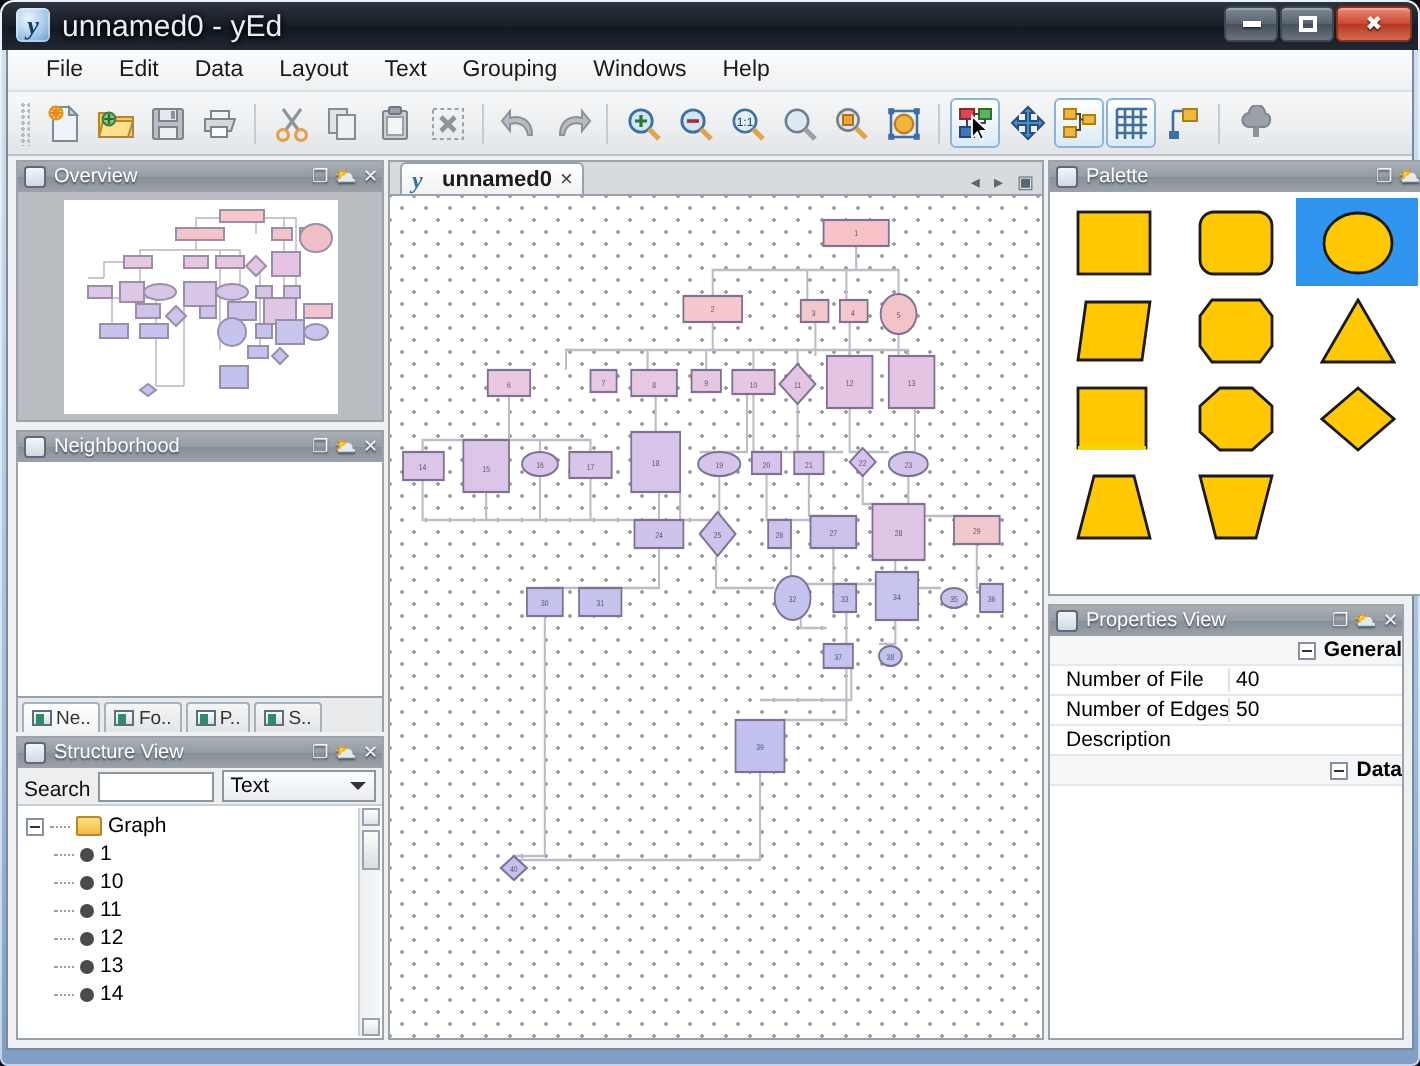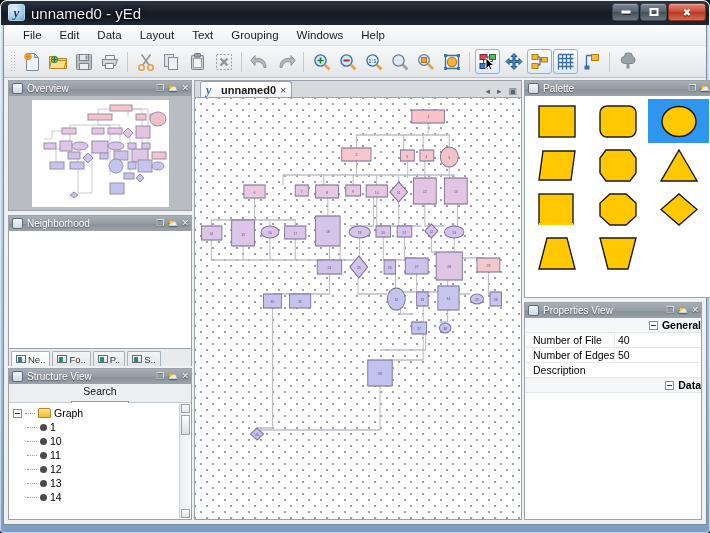--- a/index.html
+++ b/index.html
@@ -99,22 +99,22 @@
     background:#e8eaec; border-left:1px solid #9aa3ab; border-right:1px solid #9aa3ab; }
   .ltab{ height:15px; display:flex; align-items:center; gap:2px; padding:0 4px;
     border:1px solid #a9b1b8; border-bottom:none; border-radius:2px 2px 0 0; font-size:9.5px;
     background:linear-gradient(180deg,#f4f5f6,#e2e5e8); color:#333; }
   .ltab.active{ background:linear-gradient(180deg,#ffffff,#f1f3f5); }
   .ltab .ticon{ width:10px; height:8px; background:linear-gradient(180deg,#fafcfe,#d4dee8);
     border:1px solid #5e6e7e; position:relative; flex:none; }
   .ltab .ticon::after{ content:''; position:absolute; left:1px; top:1px; width:4px; height:5px; background:#2d8c6a; }
 
   
-  .searchrow{ height:19px; display:flex; align-items:center; gap:4px; padding:1px 3px;
-    background:#eceef0; border-bottom:1px solid #c8ced4;flex-direction:column; }
+  .searchrow{ height:19px; display:flex; align-items:flex-end; gap:4px; padding:1px 3px;
+    background:#eceef0; border-bottom:1px solid #c8ced4; }
   .searchrow label{ font-size:10.5px; color:#111; }
   .sinput{ width:58px; height:15px; background:#fff; border:1px solid #8d979f; }
   .scombo{ flex:1; height:16px; background:linear-gradient(180deg,#fdfdfe,#e9ecef);
     border:1px solid #8d979f; display:flex; align-items:center; padding:0 3px; font-size:10.5px; position:relative; }
   .scombo .arw{ position:absolute; right:4px; top:5px; border-left:4px solid transparent;
     border-right:4px solid transparent; border-top:4px solid #333; }
   .tree{ font-size:10.5px; padding:3px 0 0 4px; color:#000; }
   .trow{ display:flex; align-items:center; height:14px; gap:3px; }
   .tbox{ width:9px; height:9px; border:1px solid #8a9099; background:#fff; position:relative; flex:none; }
   .tbox::before{ content:''; position:absolute; left:1px; top:3px; width:5px; height:1px; background:#333; }

